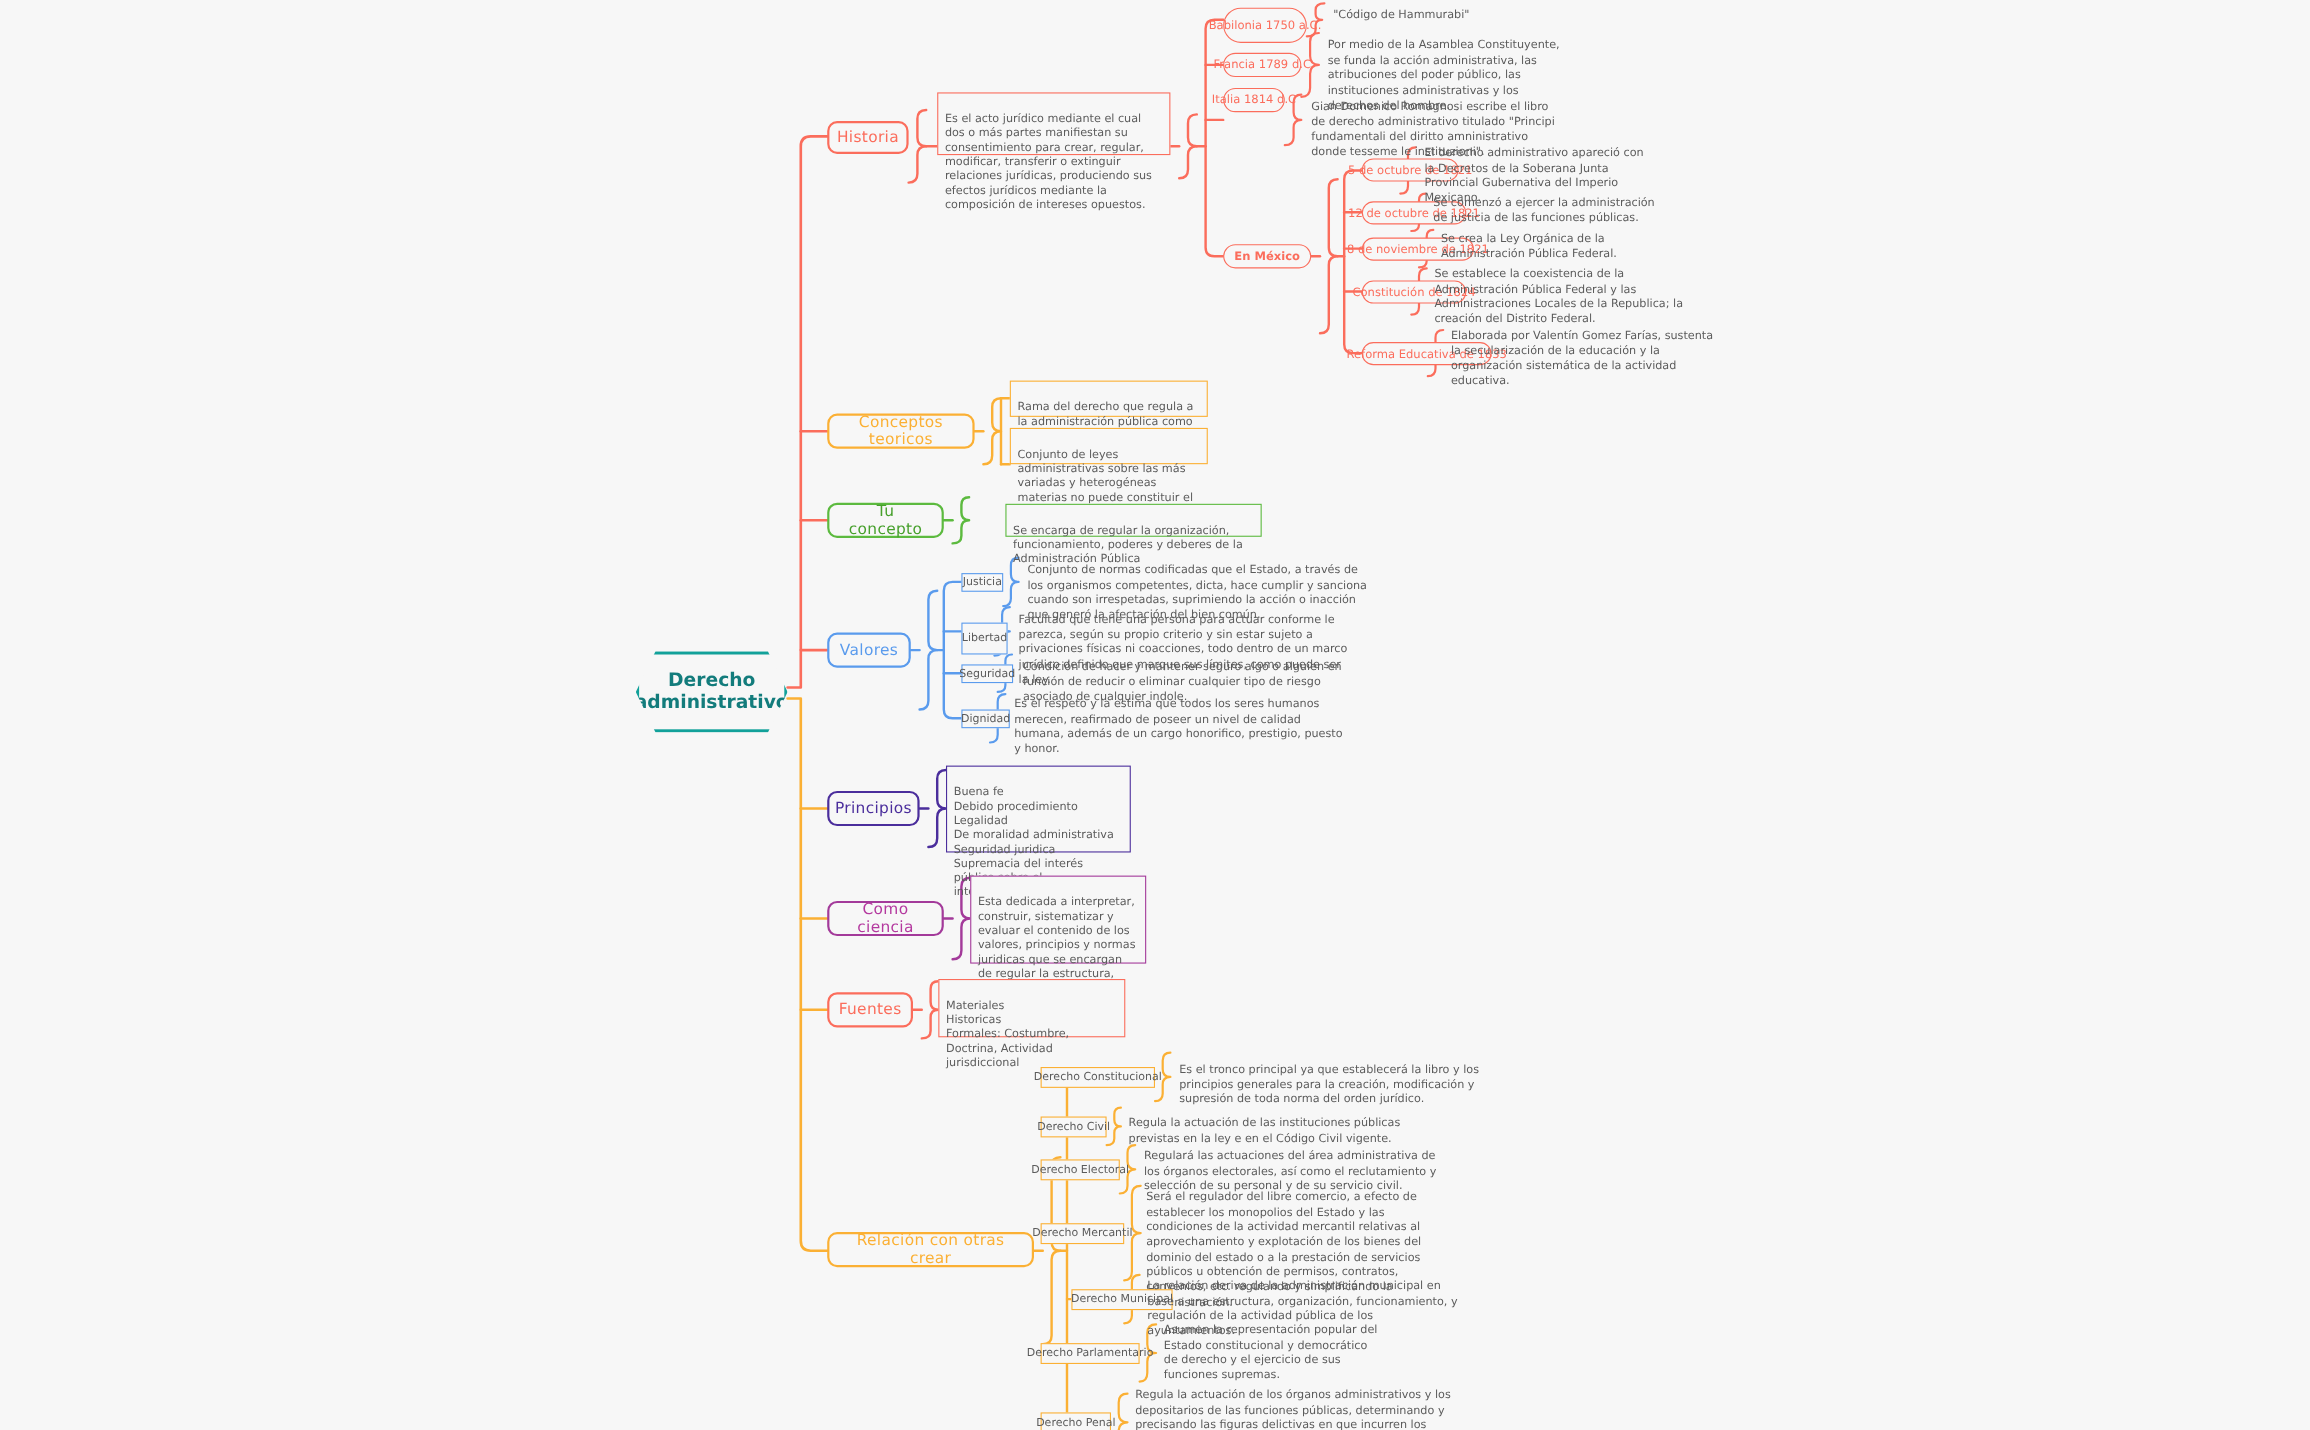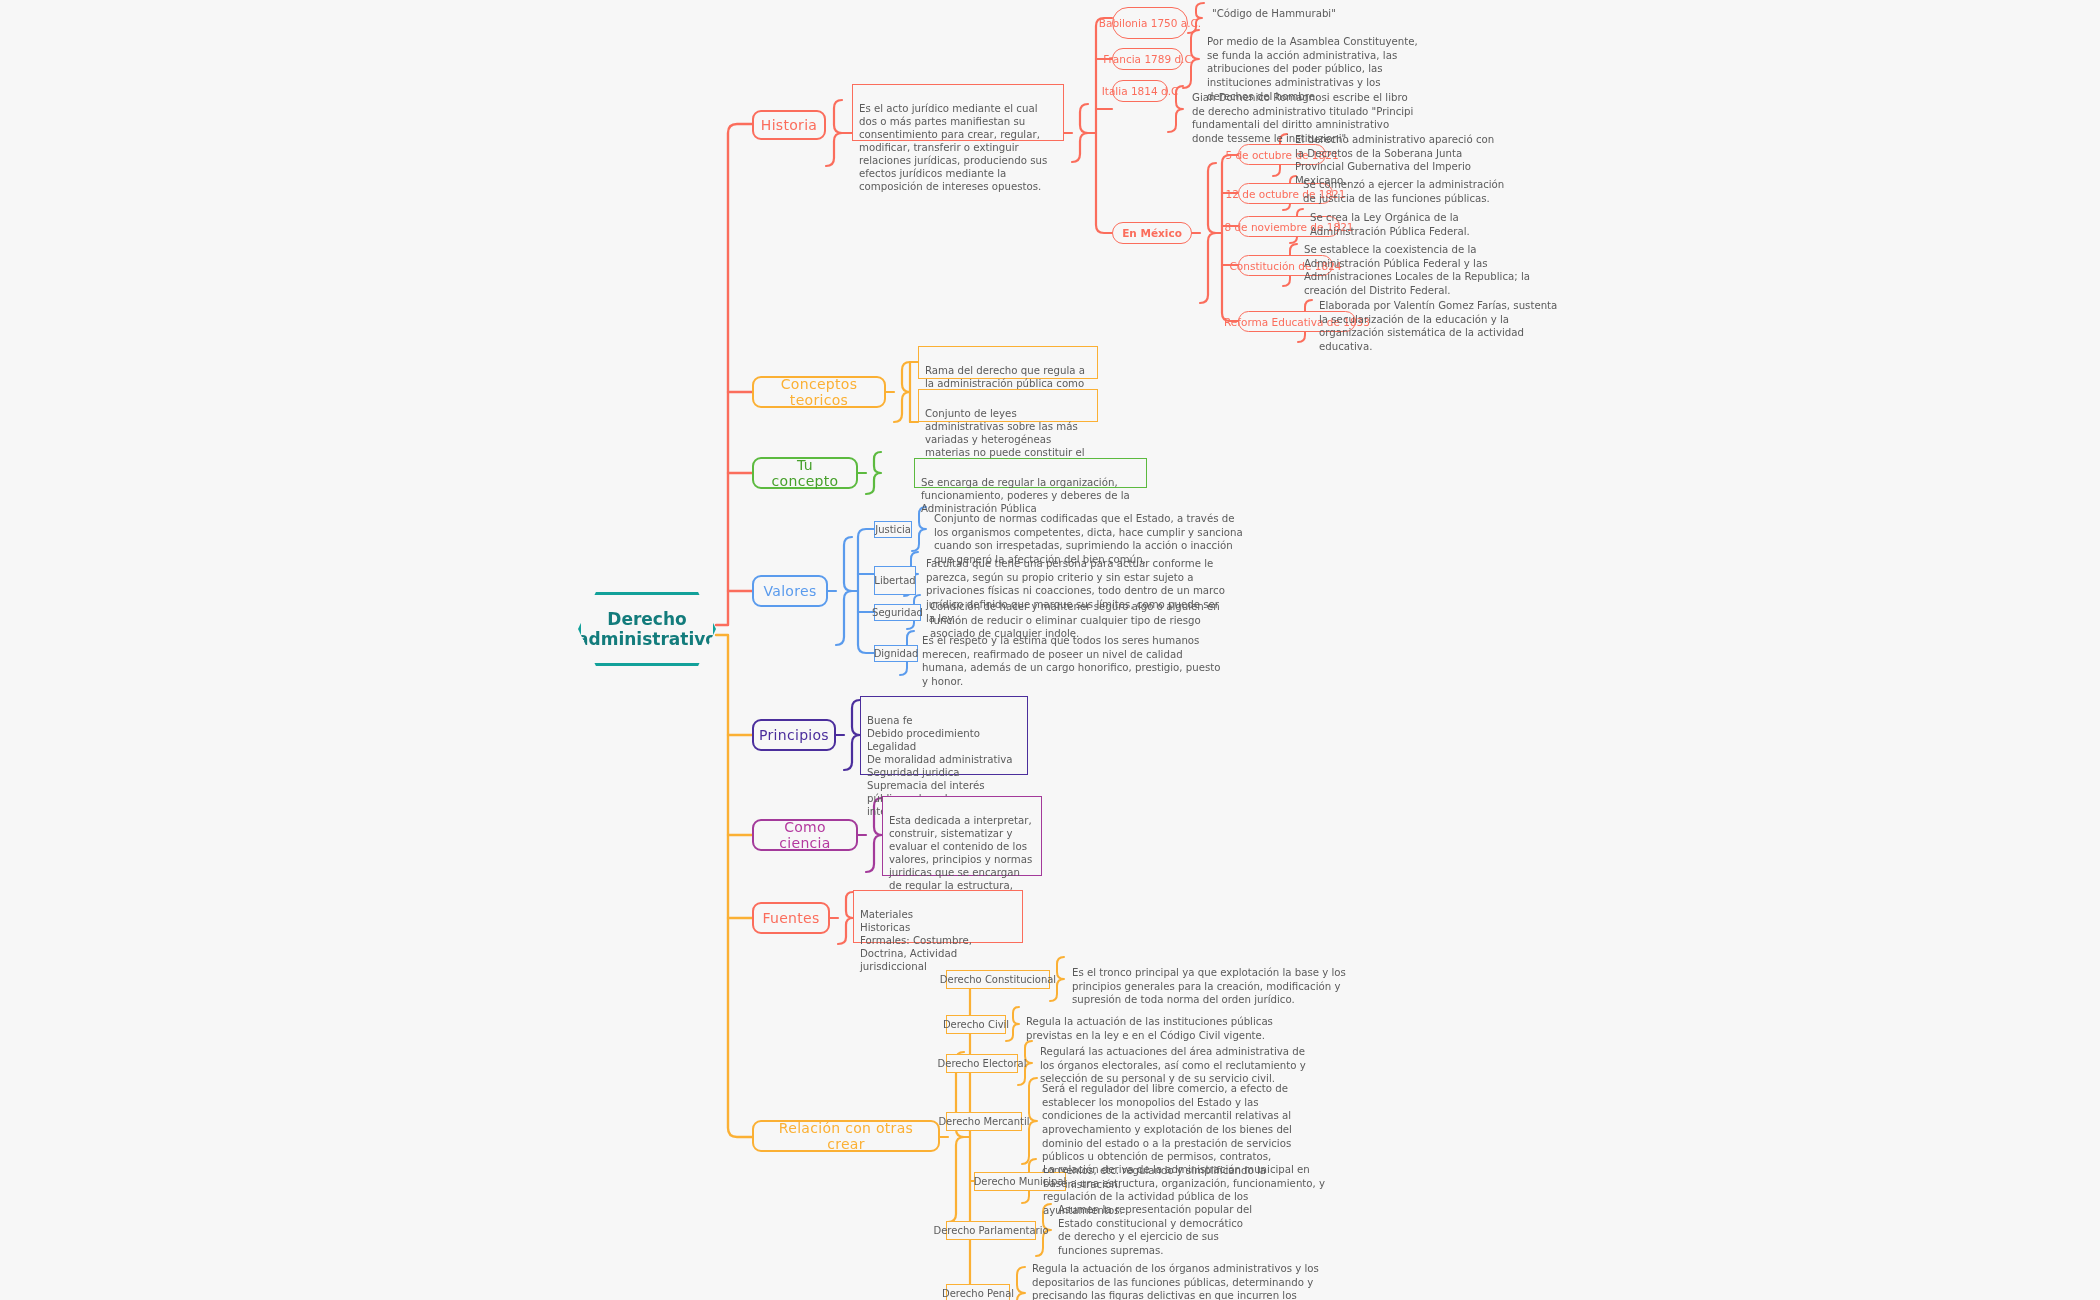--- a/index.html
+++ b/index.html
@@ -300,21 +300,21 @@
 jurisdiccional</span>
   </div>
 
   <div class="node branch c-orange" style="left:752px;top:1120px;width:188px;height:32px;">
     <span>Relación con otras crear</span>
   </div>
 
   <div class="node rect b-orange" style="left:946px;top:970px;width:104px;height:19px;">
     <span>Derecho Constitucional</span>
   </div>
-  <div class="node para" style="left:1072px;top:966px;width:295px;">Es el tronco principal ya que explotación la base y los principios generales para la creación, modificación y supresión de toda norma del orden jurídico.</div>
+  <div class="node para" style="left:1072px;top:966px;width:295px;">Es el tronco principal ya que establecerá la libro y los principios generales para la creación, modificación y supresión de toda norma del orden jurídico.</div>
 
   <div class="node rect b-orange" style="left:946px;top:1015px;width:60px;height:19px;">
     <span>Derecho Civil</span>
   </div>
   <div class="node para" style="left:1026px;top:1015px;width:260px;">Regula la actuación de las instituciones públicas previstas en la ley e en el Código Civil vigente.</div>
 
   <div class="node rect b-orange" style="left:946px;top:1054px;width:72px;height:19px;">
     <span>Derecho Electoral</span>
   </div>
   <div class="node para" style="left:1040px;top:1045px;width:280px;">Regulará las actuaciones del área administrativa de los órganos electorales, así como el reclutamiento y selección de su personal y de su servicio civil.</div>

